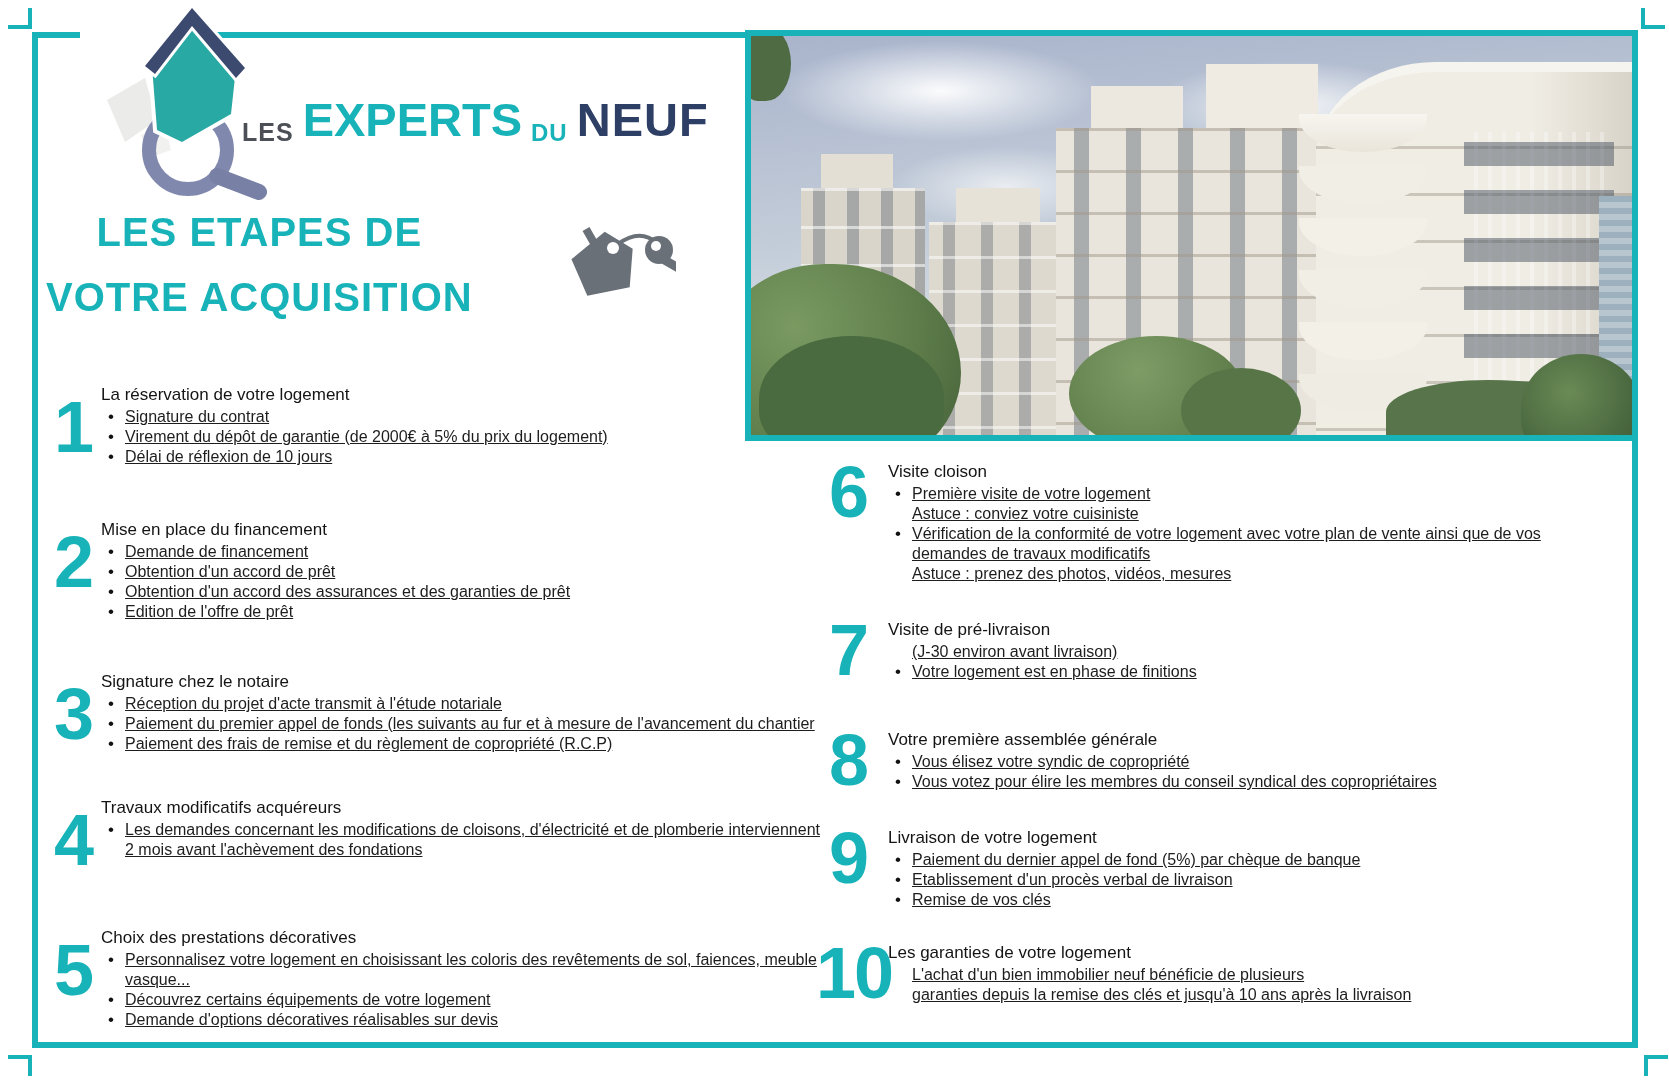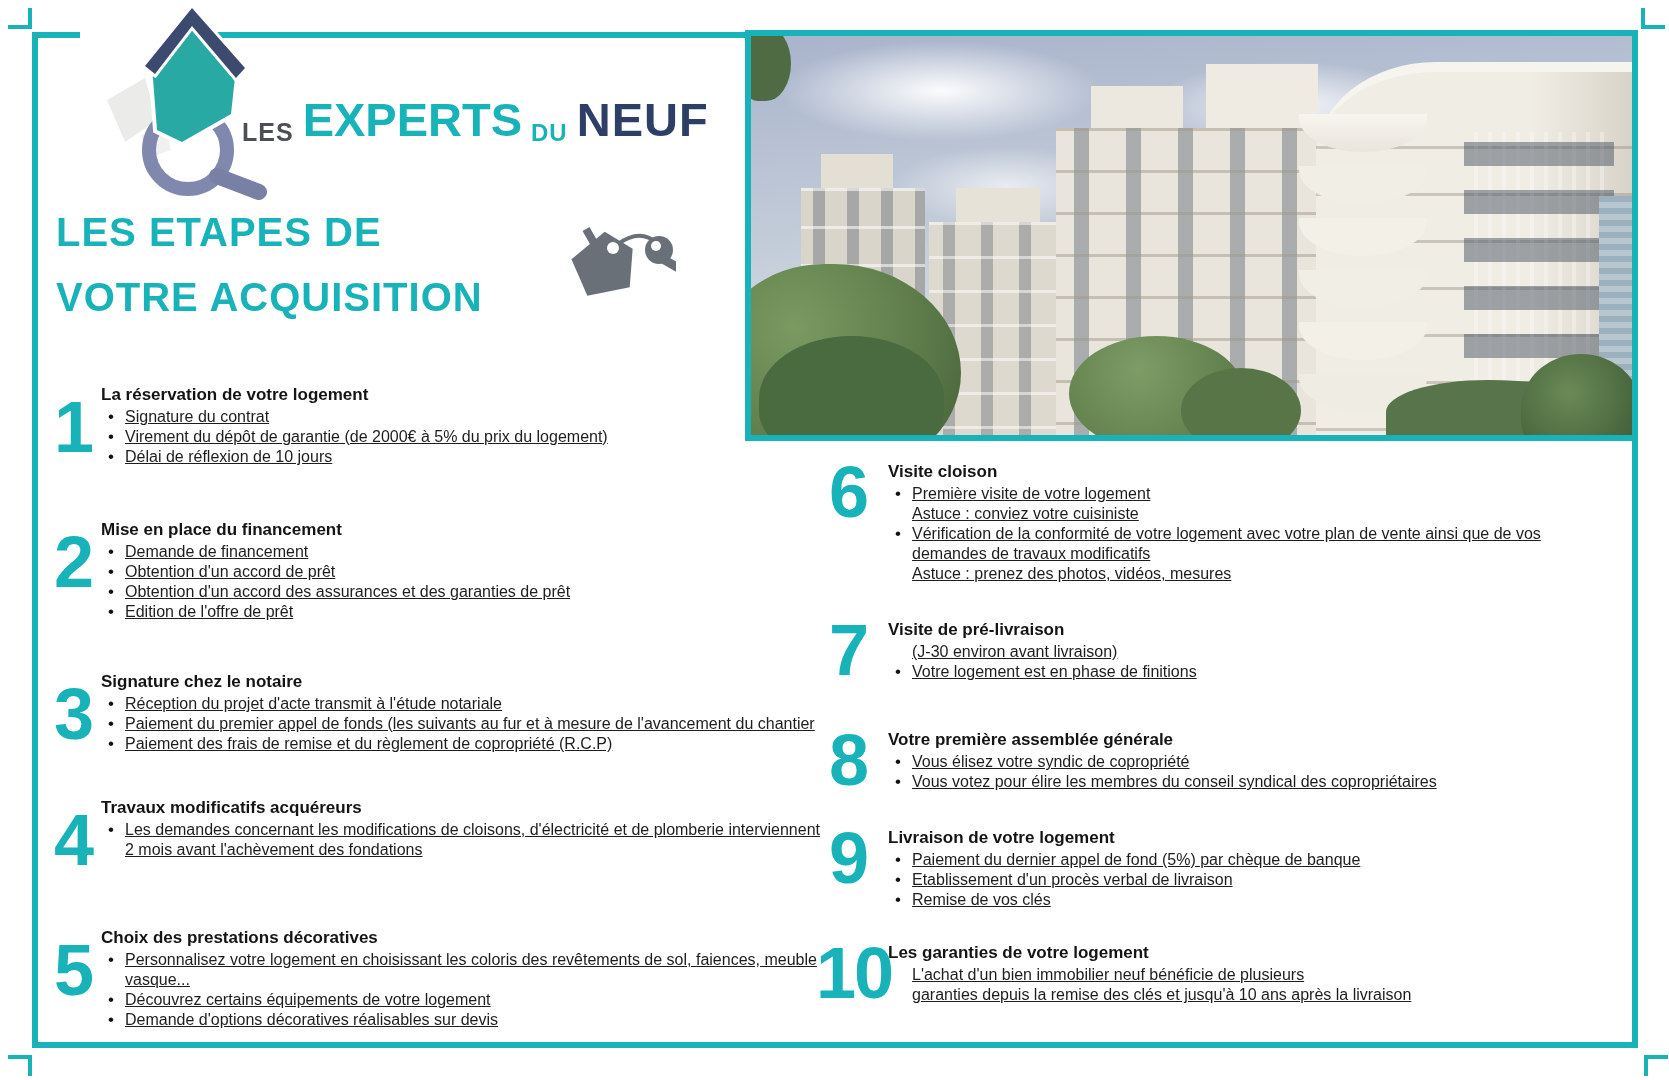--- a/index.html
+++ b/index.html
@@ -20,22 +20,22 @@
   .c-br{left:1644px;top:1055px;border-left:4px solid var(--teal);border-top:4px solid var(--teal);}
   
   .logo-mask{position:absolute;left:80px;top:24px;width:122px;height:20px;background:#fff;z-index:2;}
   .logo-svg{position:absolute;left:45px;top:0px;z-index:3;}
   .wordmark{position:absolute;left:194px;top:92px;z-index:3;display:flex;align-items:flex-end;gap:9px;white-space:nowrap;margin-left:48px;}
   .wm-les{font-size:25px;font-weight:700;color:var(--logo-gray);letter-spacing:1px;}
   .wm-experts{font-size:47px;font-weight:700;color:var(--teal);letter-spacing:0px;}
   .wm-du{font-size:24px;font-weight:700;color:var(--teal);letter-spacing:1px;}
   .wm-neuf{font-size:47px;font-weight:700;color:var(--navy);letter-spacing:1px;}
   
-  .main-title{position:absolute;left:56px;top:200px;z-index:3;color:var(--teal);
-    font-size:40px;font-weight:700;line-height:1.62;letter-spacing:1px;}
+  .main-title{position:absolute;left:46px;top:200px;z-index:3;color:var(--teal);
+    font-size:40px;font-weight:700;line-height:1.62;letter-spacing:1px;text-align:center;}
   .keys-svg{position:absolute;left:558px;top:218px;z-index:3;}
   
   .photo{position:absolute;left:745px;top:30px;width:893px;height:411px;border:6px solid var(--teal);
     box-sizing:border-box;z-index:2;overflow:hidden;
     background:linear-gradient(175deg,#a9b4cc 0%,#c3cdd9 45%,#dde3e8 78%,#e7e8e8 100%);}
   .photo *{position:absolute;}
   .cloud{background:radial-gradient(closest-side,rgba(255,255,255,.95),rgba(255,255,255,0));}
   .cl1{left:30px;top:5px;width:320px;height:100px;}
   .cl2{left:400px;top:25px;width:280px;height:90px;opacity:.9;}
   .cl3{left:620px;top:80px;width:250px;height:100px;opacity:.8;}
@@ -81,21 +81,21 @@
   .bushR2{left:770px;top:318px;width:120px;height:110px;background:radial-gradient(circle at 40% 35%,#6a8a55,#415e39 80%);border-radius:50% 50% 30% 40%;}
   
   .step{position:absolute;display:flex;z-index:3;}
   .step .num{flex:none;width:56px;text-align:center;font-size:72px;font-weight:700;
     color:var(--teal);line-height:0.82;letter-spacing:-2px;}
   .col-left .num{margin-top:14px;}
   .col-right .num{margin-top:2px;width:64px;}
   .step .content{margin-left:0px;}
   .col-left .content{width:726px;}
   .col-right .content{margin-left:8px;width:662px;}
-  .heading{font-size:17px;font-weight:700;color:#141414;line-height:1.24;margin-bottom:2px;}
+  .heading{font-size:17px;font-weight:400;color:#141414;line-height:1.24;margin-bottom:2px;}
   ul.items{list-style:none;margin:0;padding:0;font-size:16px;line-height:1.25;color:var(--text);}
   ul.items li{position:relative;padding-left:24px;margin:0;text-decoration:underline;}
   ul.items li + li{margin-top:0px;}
   ul.items li.b::before{content:"\2022";position:absolute;left:7px;top:-1px;font-size:17px;color:#111;}
 </style>
 </head>
 <body>
 
 <div class="frame"></div>
 <div class="corner c-tl"></div>

